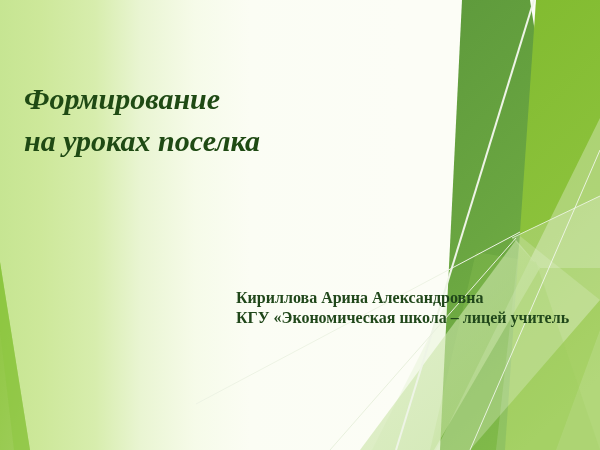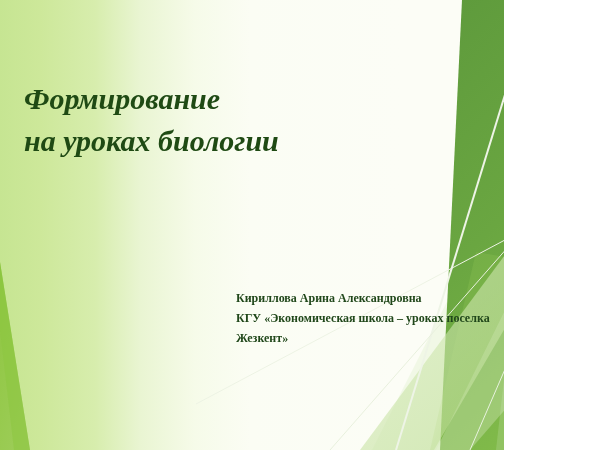--- a/index.html
+++ b/index.html
@@ -9,21 +9,21 @@
   body {
     width: 600px;
     height: 450px;
     overflow: hidden;
     font-family: "Liberation Serif", serif;
     background: #ffffff;
   }
 
   #slide {
     position: relative;
-    width: 504px;
+    width: 600px;
     height: 450px;
     overflow: hidden;
     background: linear-gradient(
       to right,
       #c6e592 0px,
       #cde89a 40px,
       #d7edad 95px,
       #e9f5d2 140px,
       #f6fbe9 195px,
       #fbfdf4 250px,
@@ -64,21 +64,21 @@
     position: absolute;
     left: 236px;
     top: 288px;
     width: 350px;
     z-index: 5;
   }
   .subtitle-line {
     font-family: "Liberation Serif", serif;
     font-weight: bold;
     font-style: normal;
-    font-size: 12px;
+    font-size: 16px;
     line-height: 20px;
     color: #20471a;
     white-space: nowrap;
   }
 </style>
 </head>
 <body>
 
 <div id="slide">
 
@@ -140,22 +140,21 @@
       <line x1="520" y1="232" x2="196" y2="404" stroke="#edf3e4"></line>
       <line x1="516" y1="238" x2="330" y2="450" stroke="#e8f0dd"></line>
       <line x1="600" y1="150" x2="470" y2="450" stroke="#f0f6e9" opacity="0.9"></line>
       <line x1="600" y1="196" x2="512" y2="238" stroke="#f2f7ec" opacity="0.8"></line>
     </g>
 
   </svg>
 
   <div id="title-block">
     <div class="title-line">Формирование</div>
-    <div class="title-line">на уроках биологии</div>
+    <div class="title-line">на уроках поселка</div>
   </div>
 
   <div id="subtitle-block">
     <div class="subtitle-line">Кириллова Арина Александровна</div>
-    <div class="subtitle-line">КГУ «Экономическая школа – уроках поселка</div>
-    <div class="subtitle-line">Жезкент»</div>
+    <div class="subtitle-line">КГУ «Экономическая школа – лицей учитель</div>
   </div>
 
 </div>
 
 </body></html>

